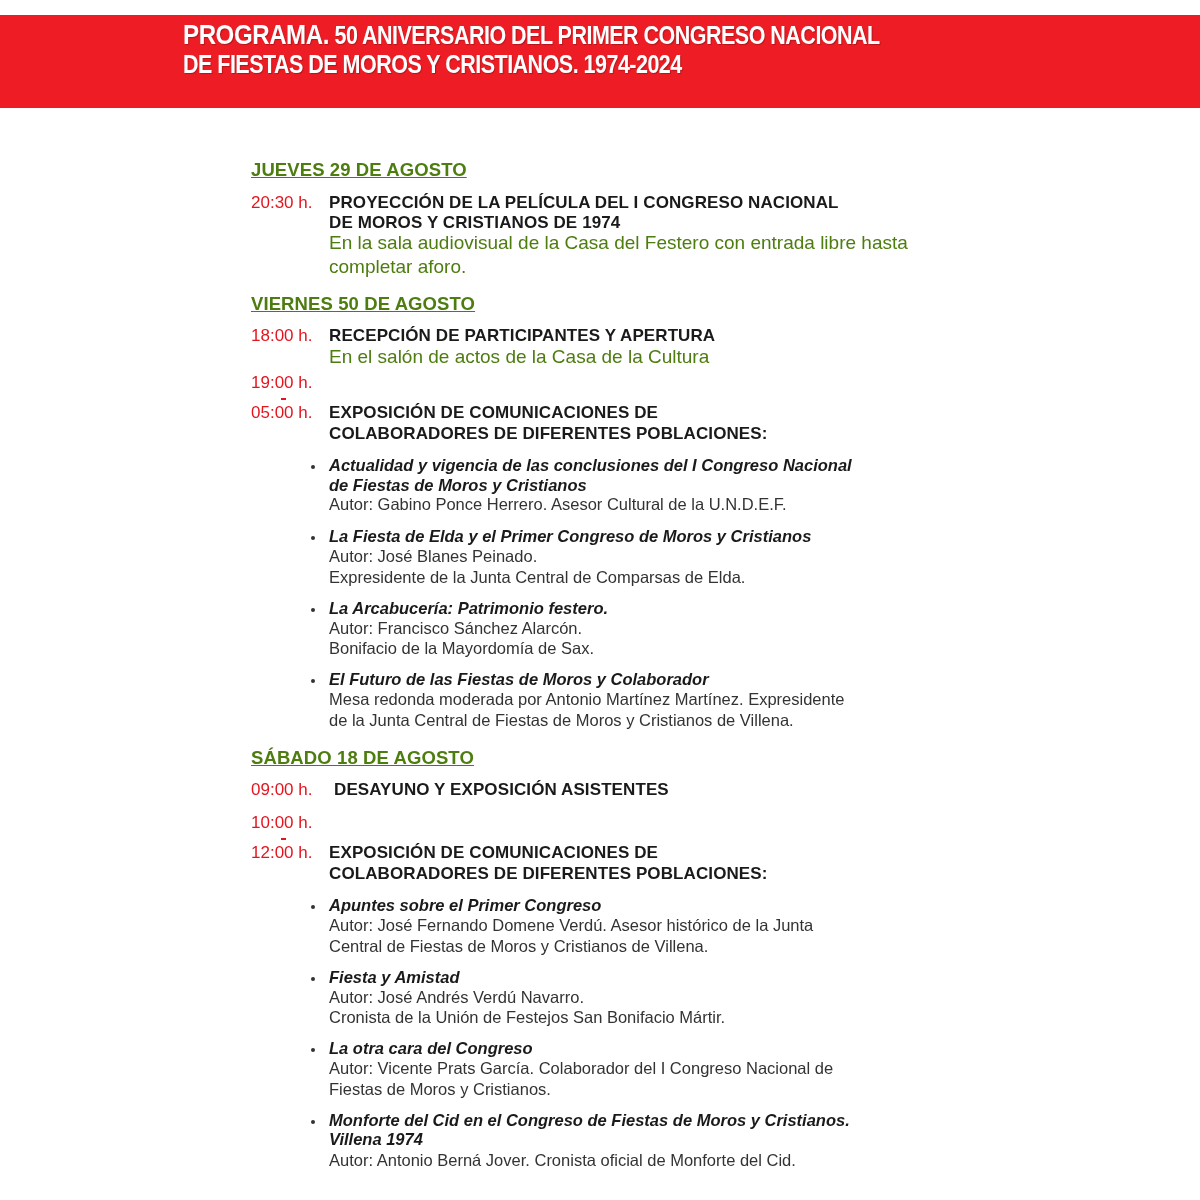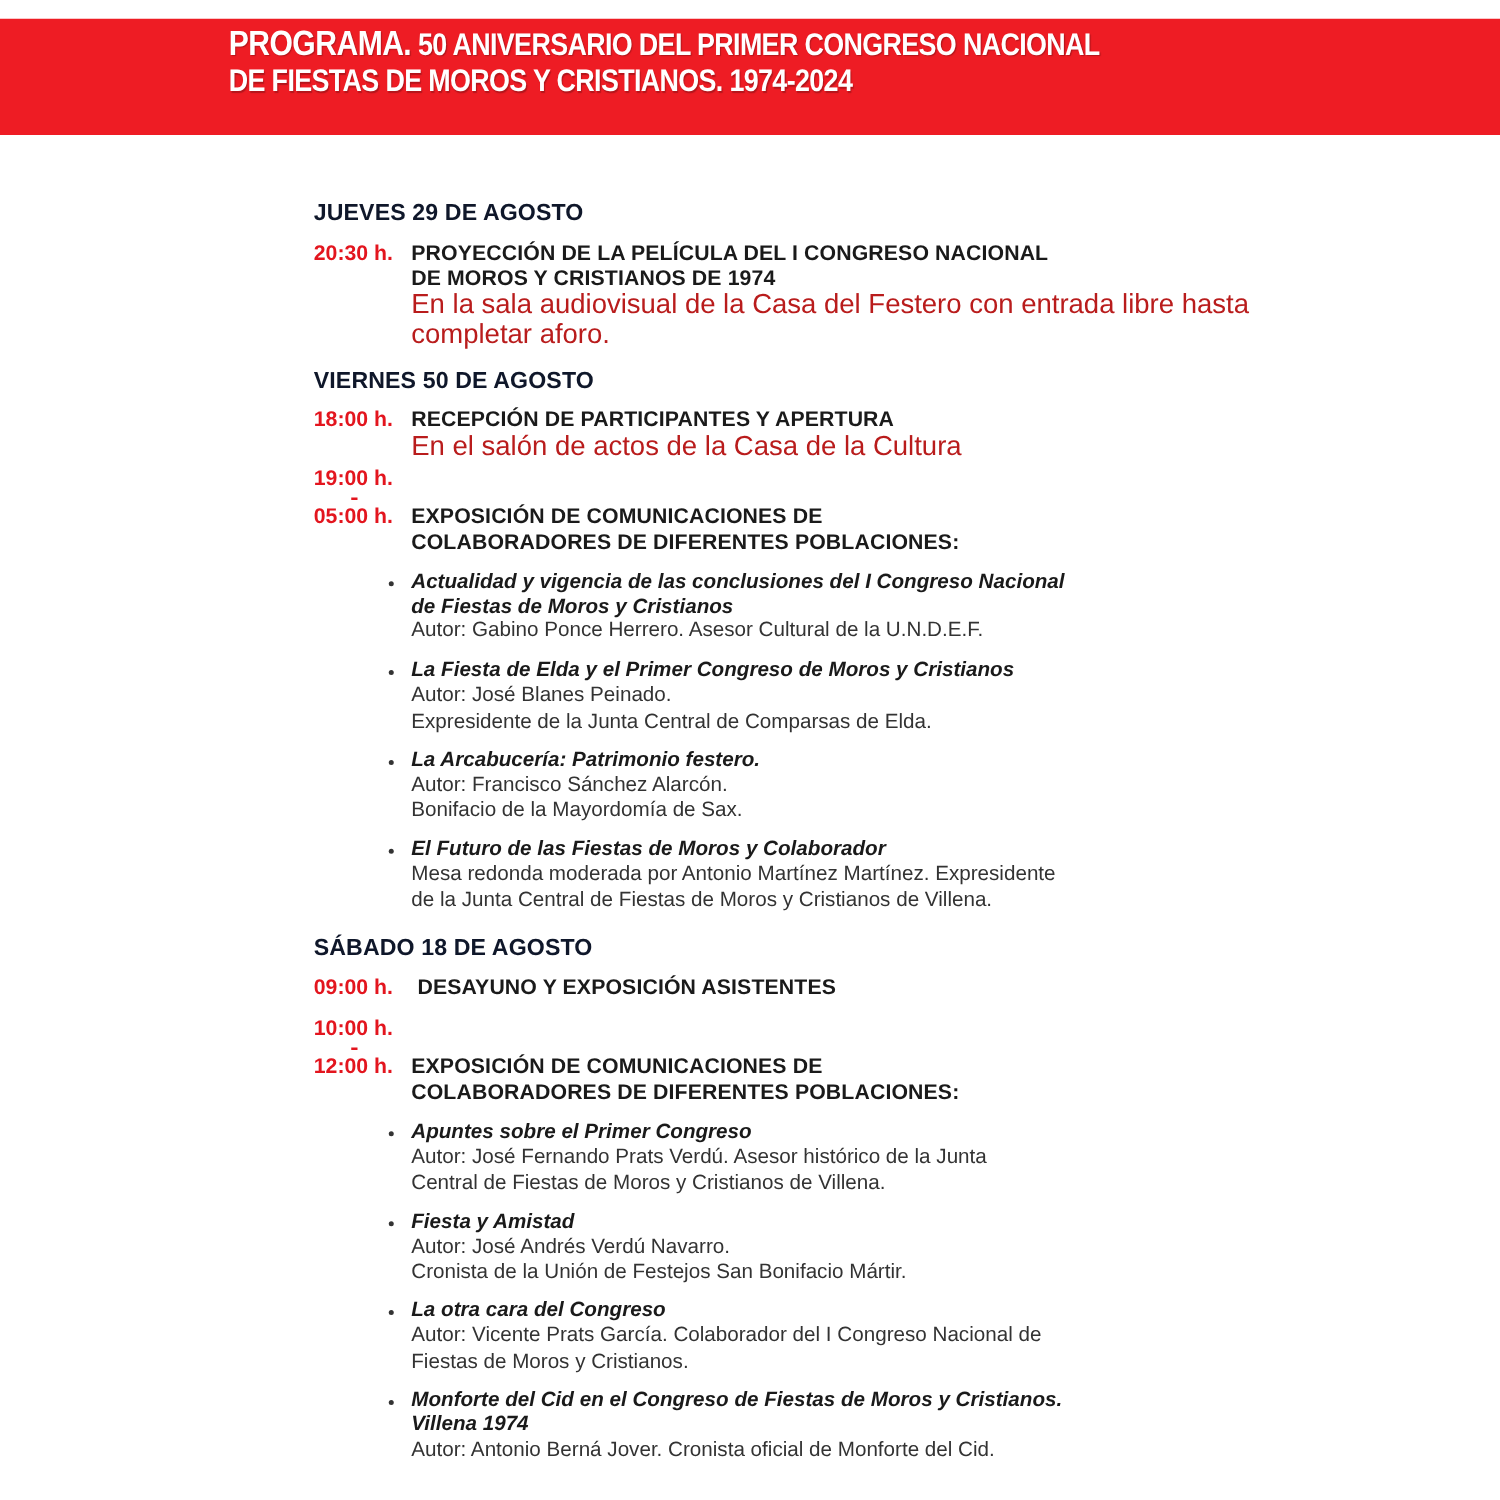--- a/index.html
+++ b/index.html
@@ -4,25 +4,25 @@
 <style>
   html, body { margin: 0; padding: 0; background: #ffffff; }
   body { width: 1200px; height: 1200px; position: relative; overflow: hidden; font-family: "Liberation Sans", "DejaVu Sans", sans-serif; color: #1a1a1a; }
   .band { position: absolute; left: 0; top: 15px; width: 1200px; height: 93px; background: #ee1c24; }
   .band-title { position: absolute; left: 183px; top: 20px; color: #ffffff; font-family: "Liberation Sans", sans-serif; font-size: 25px; line-height: 29px; letter-spacing: -0.6px; transform: scaleX(0.86); transform-origin: left top; white-space: nowrap; text-shadow: 1px 1px 1px rgba(0,0,0,0.25); }
   .band-title .strong { font-weight: 700; font-size: 28px; letter-spacing: -0.5px; }
   .band-title .line { display: block; font-weight: 700; }
   .band-title .rest { font-weight: 700; }
 
   .content { position: absolute; left: 0; top: 0; width: 1200px; }
-  .day { position: absolute; left: 251px; color: #0f172a; font-weight: 700; font-size: 18.5px; letter-spacing: 0.1px; white-space: nowrap; }
-  .time { position: absolute; left: 251px; color: #e3151e; font-weight: 700; font-size: 17px; white-space: nowrap; }
+  .day { position: absolute; left: 251px; color: #4d7c0f; font-weight: 700; font-size: 18.5px; letter-spacing: 0.1px; white-space: nowrap; text-decoration: underline; }
+  .time { position: absolute; left: 251px; color: #e3151e; font-weight: 400; font-size: 17px; white-space: nowrap; }
   .dash { position: absolute; left: 281px; width: 5px; height: 2px; background: #e3151e; }
   .title { position: absolute; left: 329px; font-weight: 700; font-size: 17px; line-height: 20px; color: #1a1a1a; white-space: nowrap; letter-spacing: 0.1px; }
-  .note { position: absolute; left: 329px; font-size: 22px; line-height: 24px; color: #b91c1c; white-space: nowrap; }
+  .note { position: absolute; left: 329px; font-size: 19px; line-height: 24px; color: #4d7c0f; white-space: nowrap; }
   .bullet { position: absolute; left: 311px; width: 4px; height: 4px; border-radius: 50%; background: #333; }
   .btitle { position: absolute; left: 329px; font-weight: 700; font-style: italic; font-size: 16.5px; line-height: 20px; color: #1a1a1a; white-space: nowrap; }
   .bnote { position: absolute; left: 329px; font-size: 16.5px; line-height: 20.5px; color: #333; white-space: nowrap; }
 </style>
 </head>
 <body>
 
 <div class="band"></div>
 <div class="band-title">
   <span class="line"><span class="strong">PROGRAMA.</span> <span class="rest">50 ANIVERSARIO DEL PRIMER CONGRESO NACIONAL</span></span>
@@ -74,21 +74,21 @@
   <div class="title" style="top:780px;left:334px">DESAYUNO Y EXPOSICIÓN ASISTENTES</div>
 
   <div class="time" style="top:813px">10:00 h.</div>
   <div class="dash" style="top:838px"></div>
   <div class="time" style="top:843px">12:00 h.</div>
   <div class="title" style="top:843px">EXPOSICIÓN DE COMUNICACIONES DE</div>
   <div class="title" style="top:864px">COLABORADORES DE DIFERENTES POBLACIONES:</div>
 
   <div class="bullet" style="top:905px"></div>
   <div class="btitle" style="top:895px">Apuntes sobre el Primer Congreso</div>
-  <div class="bnote" style="top:915px">Autor: José Fernando Prats Verdú. Asesor histórico de la Junta</div>
+  <div class="bnote" style="top:915px">Autor: José Fernando Domene Verdú. Asesor histórico de la Junta</div>
   <div class="bnote" style="top:936px">Central de Fiestas de Moros y Cristianos de Villena.</div>
 
   <div class="bullet" style="top:977px"></div>
   <div class="btitle" style="top:967px">Fiesta y Amistad</div>
   <div class="bnote" style="top:987px">Autor: José Andrés Verdú Navarro.</div>
   <div class="bnote" style="top:1007px">Cronista de la Unión de Festejos San Bonifacio Mártir.</div>
 
   <div class="bullet" style="top:1048px"></div>
   <div class="btitle" style="top:1038px">La otra cara del Congreso</div>
   <div class="bnote" style="top:1058px">Autor: Vicente Prats García. Colaborador del I Congreso Nacional de</div>

